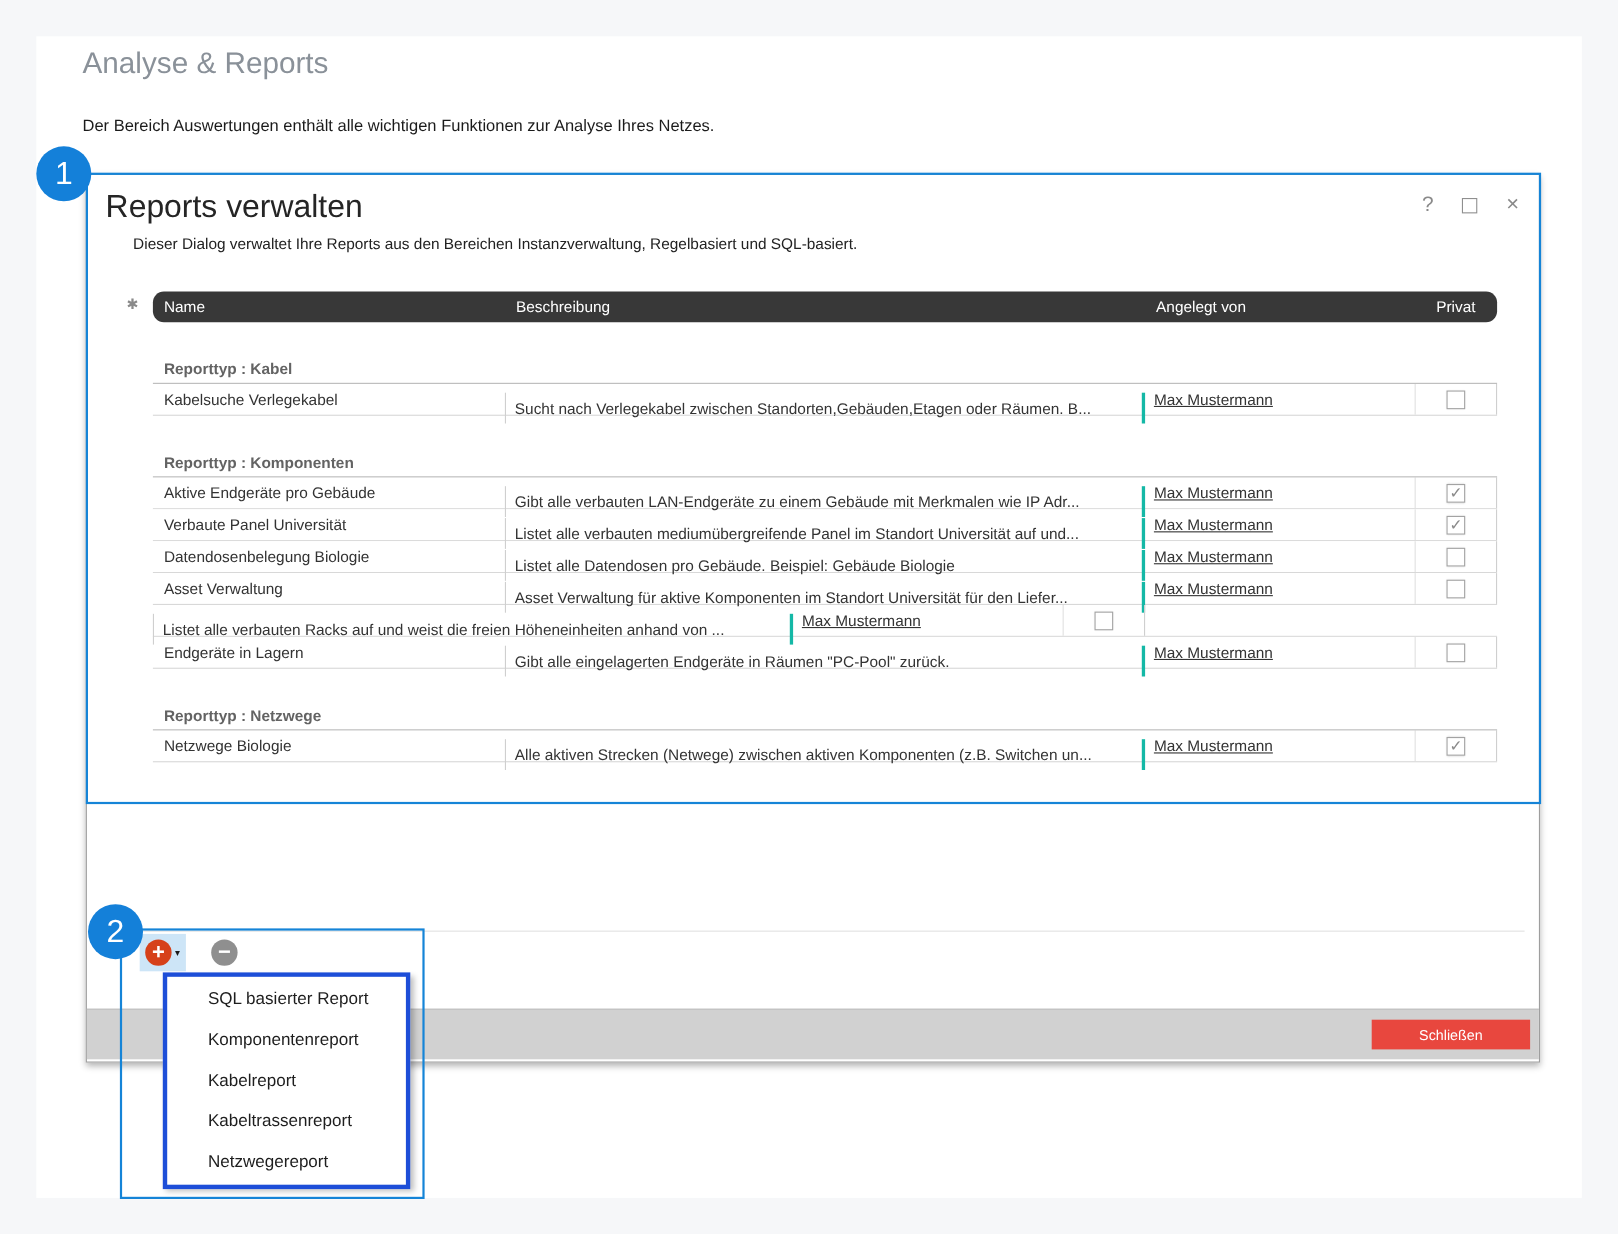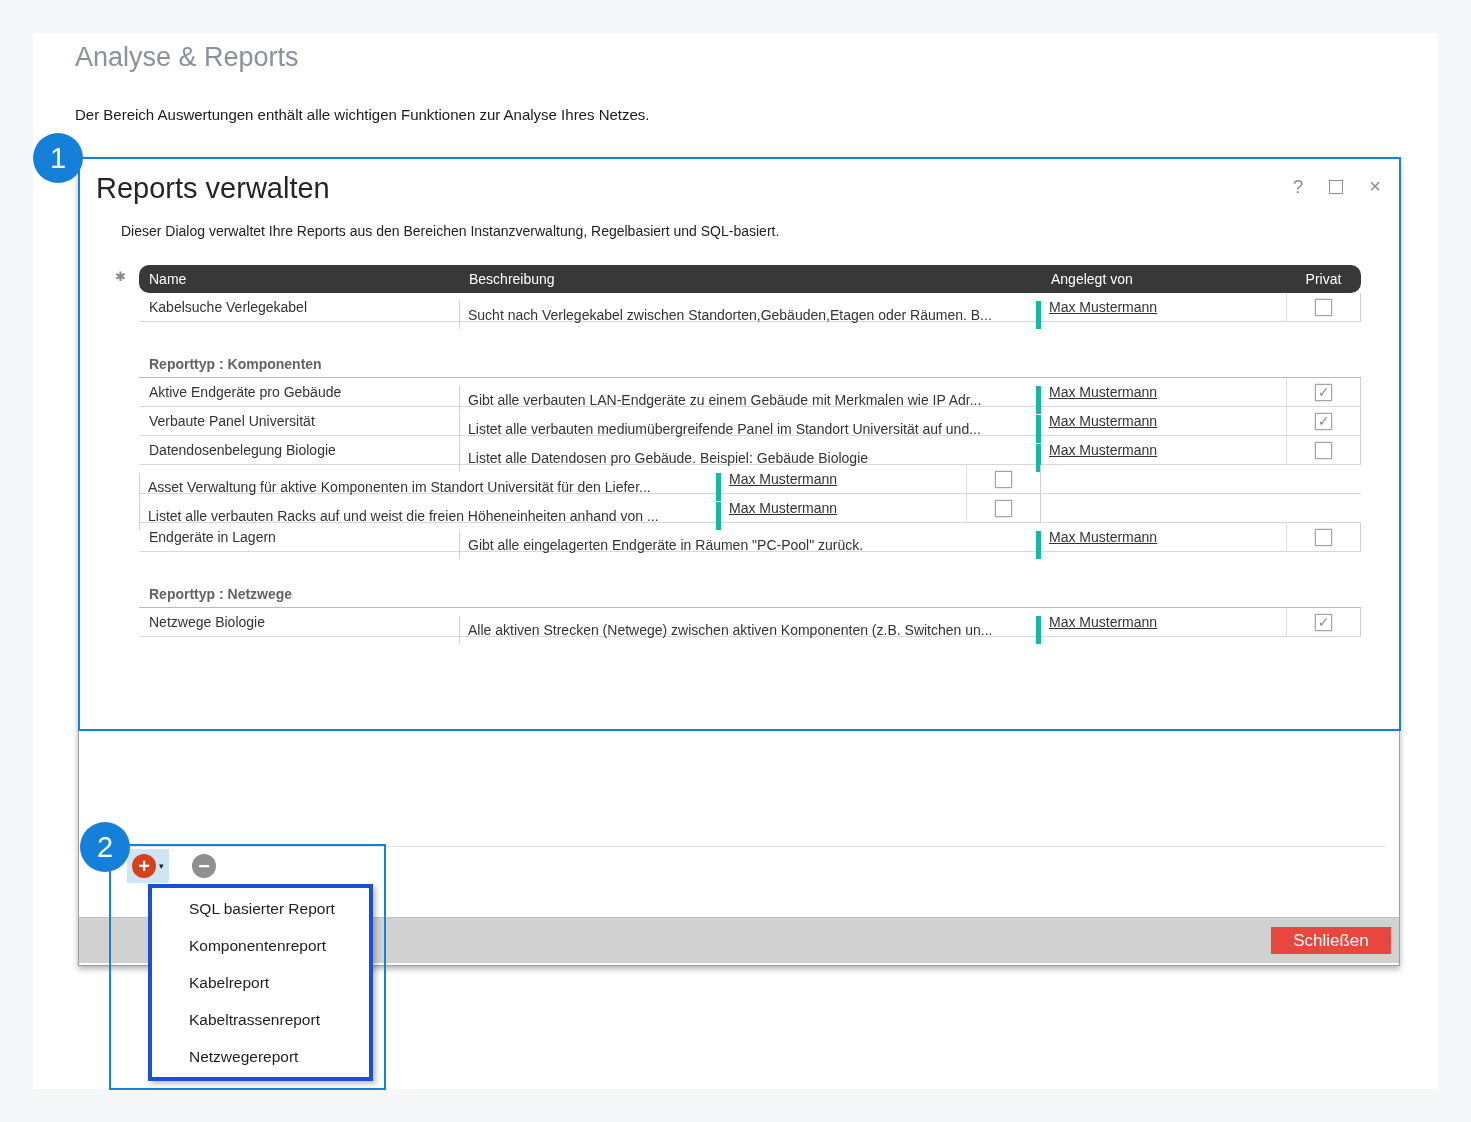--- a/index.html
+++ b/index.html
@@ -12,60 +12,60 @@
   .page-intro { position:absolute; left:75px; top:106px; font-size:15px; color:#1b1b1b; }
 
   
   .dialog { position:absolute; left:78px; top:158px; width:1322px; height:808px; background:#fff;
             border:1px solid #9e9e9e; box-shadow:0 3px 6px rgba(0,0,0,.3); }
   .dlg-title { position:absolute; left:17px; top:13px; font-size:29px; color:#252525; }
   .titlebar-icons { position:absolute; top:16px; right:18px; display:flex; align-items:center; gap:26px; color:#8a8a8a; }
   .tb-help { font-size:19px; cursor:pointer; }
   .tb-max  { width:14px; height:14px; border:1px solid #8f8f8f; cursor:pointer; }
   .tb-close{ font-size:20px; cursor:pointer; }
-  .dlg-subtitle { position:absolute; left:42px; top:54px; font-size:14px; color:#222;margin-top:10px; }
+  .dlg-subtitle { position:absolute; left:42px; top:54px; font-size:14px; color:#222; }
 
   .col-chooser { position:absolute; left:36px; top:110px; color:#8a8a8a; font-size:13px; }
 
   
   .rtable { position:absolute; left:60px; top:106px; width:1222px; font-size:14px; color:#333; }
   .thead { display:flex; background:#383838; color:#fff; height:28px; align-items:center;border-radius:10px; }
   .th { padding-left:10px; }
   .th.c-name { width:320px; }
   .th.c-desc { width:582px; }
   .th.c-created { width:245px; }
   .th.c-private { width:75px; text-align:center; padding-left:0; }
 
   .group-band { height:56px; position:relative; border-bottom:1px solid #b9b9b9; }
   .group-label { position:absolute; left:10px; bottom:5px; font-weight:bold; color:#636363; font-size:14px; }
 
   .trow { display:flex; height:29px; align-items:center; border-bottom:1px solid #d8d8d8; background:#fff; }
   .td { white-space:nowrap; overflow:hidden; height:100%; display:flex; align-items:center; }
   .td.c-name { width:320px; padding-left:10px; }
-  .td.c-desc { width:582px; padding:0 8px; border-left:1px solid #cfcfcf; border-right:5px solid #14b8a6;margin-top:16px; }
+  .td.c-desc { width:582px; padding:0 8px; border-left:1px solid #cfcfcf; border-right:3px solid #14b8a6;margin-top:16px; }
   .td.c-created { width:245px; padding-left:8px;text-decoration:underline; }
   .td.c-private { width:75px; justify-content:center; border-left:1px solid #e0e0e0; border-right:1px solid #cfcfcf; }
 
   .checkbox { width:17px; height:17px; background:#fff; border:1px solid #a3a3a3; box-shadow:0 0 2px rgba(0,0,0,.25);
               display:flex; align-items:center; justify-content:center; font-size:14px; color:#8a8a8a; cursor:pointer; }
 
   
   .pre-toolbar-sep { position:absolute; left:17px; top:687px; width:1290px; border-top:1px solid #e2e2e2; }
   .toolbar { position:absolute; left:48px; top:690px; height:34px; display:flex; align-items:center; }
   .split-btn { width:42px; height:34px; background:#cde5f7; display:flex; align-items:center; justify-content:flex-start; padding-left:5px; cursor:pointer; }
   .btn-add { width:24px; height:24px; border-radius:50%; background:#d6411a; color:#fff; font-size:20px; font-weight:bold;
              display:flex; align-items:center; justify-content:center; line-height:1; }
   .caret { font-size:9px; color:#1b1b1b; margin-left:3px; }
   .btn-remove { width:24px; height:24px; border-radius:50%; background:#8f8f8f; color:#fff; font-size:20px; font-weight:bold;
                 display:flex; align-items:center; justify-content:center; margin-left:23px; cursor:pointer; line-height:1; }
 
   
   .footer { position:absolute; left:0; top:758px; width:100%; height:46px; background:#d1d1d1; border-top:1px solid #c0c0c0; }
-  .close-btn { position:absolute; right:8px; top:9px; width:120px; height:27px; background:#e8473e; color:#fff;
-               border:none; font-size:17px; font-family:"Liberation Sans", sans-serif; cursor:pointer; }
+  .close-btn { position:absolute; right:8px; top:9px; width:144px; height:27px; background:#e8473e; color:#fff;
+               border:none; font-size:13px; font-family:"Liberation Sans", sans-serif; cursor:pointer; }
 
   
   .menu { position:absolute; left:148px; top:884px; width:225px; background:#fff; border:4px solid #1d4ed8;
           box-shadow:3px 3px 5px rgba(0,0,0,.25); z-index:30; padding:2px 0; }
   .menu-item { height:37px; display:flex; align-items:center; padding-left:37px; font-size:15.5px; color:#1e1e1e; cursor:pointer; }
 
   
   .ann-rect { position:absolute; border:2px solid #1584d7; pointer-events:none; z-index:20; }
   .ann-1 { left:78px; top:157px; width:1323px; height:574px; }
   .ann-2 { left:109px; top:844px; width:277px; height:246px; }
@@ -96,20 +96,23 @@
   <span class="col-chooser">✱</span>
 
   <div class="rtable">
     <div class="thead">
       <div class="th c-name">Name</div>
       <div class="th c-desc">Beschreibung</div>
       <div class="th c-created">Angelegt von</div>
       <div class="th c-private">Privat</div>
     </div>
     <div id="tbody">
+        <div class="group-band">
+          <div class="group-label">Reporttyp : Kabel</div>
+        </div>
         <div class="trow">
     <div class="td c-name">Kabelsuche Verlegekabel</div>
     <div class="td c-desc">Sucht nach Verlegekabel zwischen Standorten,Gebäuden,Etagen oder Räumen. B...</div>
     <div class="td c-created">Max Mustermann</div>
     <div class="td c-private">
       <span class="checkbox"></span>
     </div>
   </div>
         <div class="group-band">
           <div class="group-label">Reporttyp : Komponenten</div>
@@ -132,20 +135,21 @@
   </div>
         <div class="trow">
     <div class="td c-name">Datendosenbelegung Biologie</div>
     <div class="td c-desc">Listet alle Datendosen pro Gebäude. Beispiel: Gebäude Biologie</div>
     <div class="td c-created">Max Mustermann</div>
     <div class="td c-private">
       <span class="checkbox"></span>
     </div>
   </div>
         <div class="trow">
+    <div class="td c-name">Asset Verwaltung</div>
     <div class="td c-desc">Asset Verwaltung für aktive Komponenten im Standort Universität für den Liefer...</div>
     <div class="td c-created">Max Mustermann</div>
     <div class="td c-private">
       <span class="checkbox"></span>
     </div>
   </div>
         <div class="trow">
     <div class="td c-desc">Listet alle verbauten Racks auf und weist die freien Höheneinheiten anhand von ...</div>
     <div class="td c-created">Max Mustermann</div>
     <div class="td c-private">

